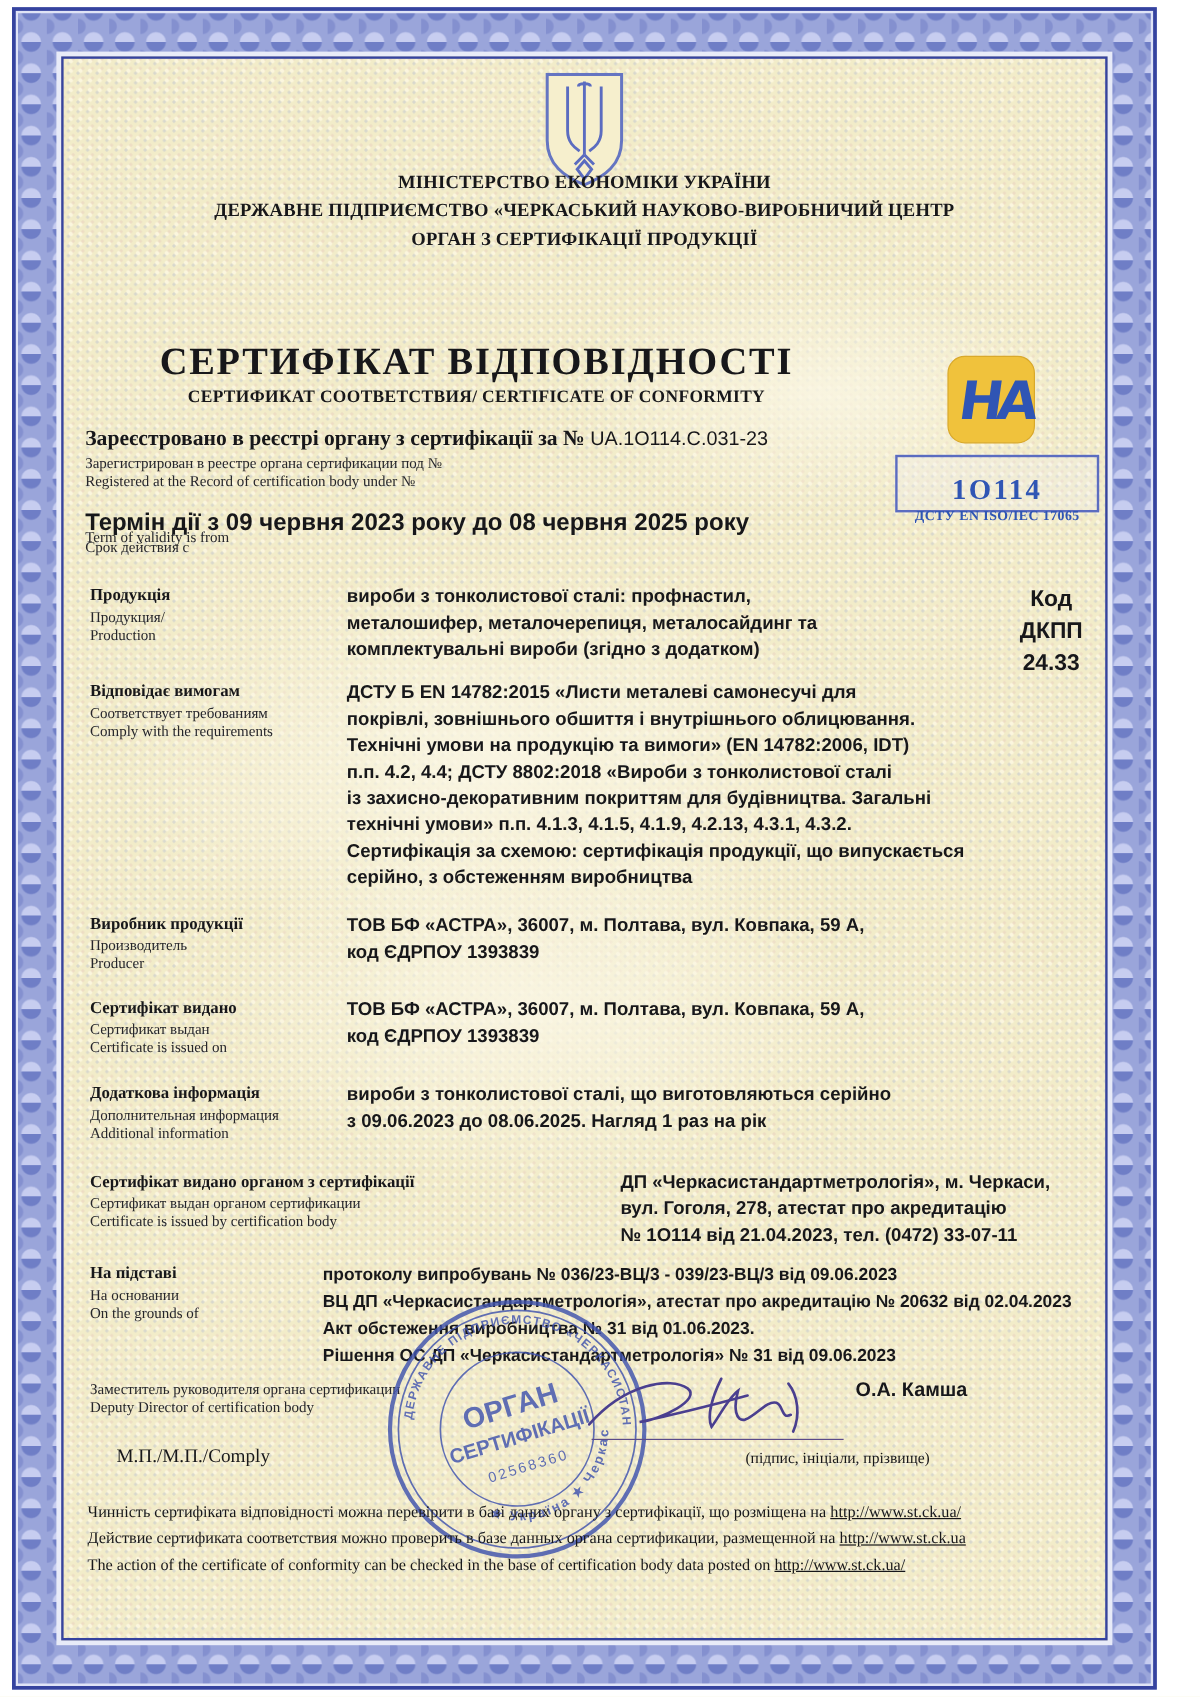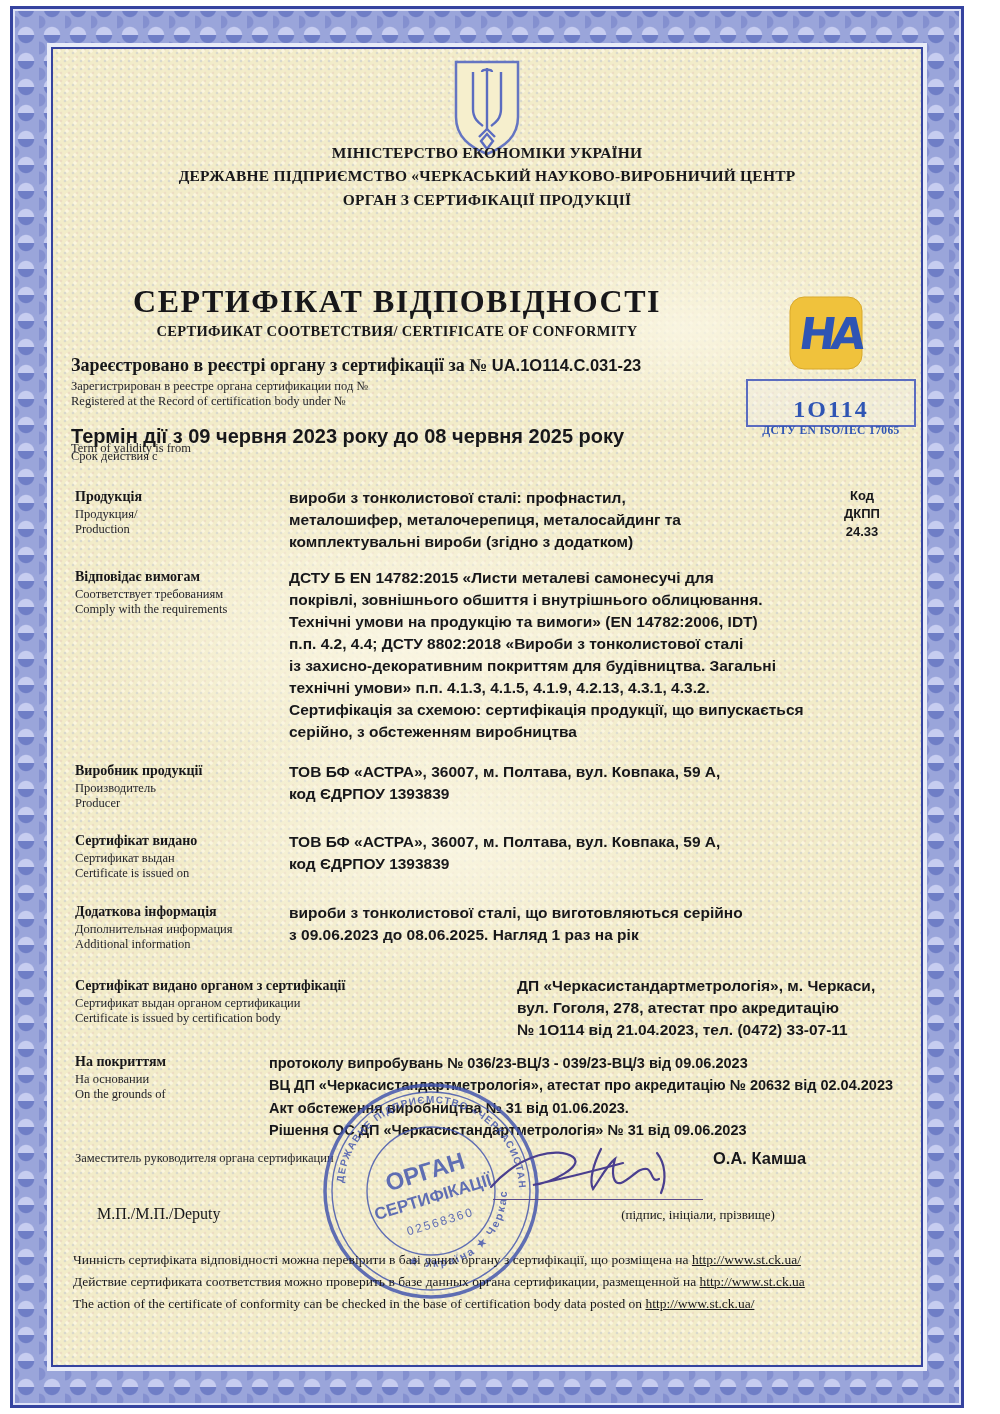--- a/index.html
+++ b/index.html
@@ -34,30 +34,30 @@
   .ctr{left:0;width:100%;text-align:center;}
   .serB{font-family:"Liberation Serif",serif;font-weight:bold;}
   .sans{font-family:"Liberation Sans",sans-serif;}
   .pre{white-space:pre-line;}
 
   .ministry{font-size:15.5px;font-weight:bold;line-height:1.5;letter-spacing:0.2px;}
   .title-main{font-size:32px;font-weight:bold;letter-spacing:1.5px;}
   .title-sub{font-size:14.5px;font-weight:bold;letter-spacing:0.3px;}
 
   .reg-line{left:18px;top:306px;font-size:18px;}
-  .reg-num{font-family:"Liberation Sans",sans-serif;font-size:16.5px;font-weight:bold;}
+  .reg-num{font-family:"Liberation Sans",sans-serif;font-size:16.5px;font-weight:normal;}
   .sub{font-size:12.5px;line-height:1.18;color:#26262b;}
 
   .term{left:18px;top:376px;font-size:20px;font-weight:bold;}
 
   .lbl{position:absolute;left:22px;width:215px;}
   .lbl .ua{font-size:14px;font-weight:bold;line-height:1.1;margin-bottom:3px;}
   .val{position:absolute;left:236px;font-family:"Liberation Sans",sans-serif;font-weight:bold;font-size:15.5px;line-height:1.42;}
 
-  .code-box{position:absolute;right:14px;width:90px;text-align:center;font-family:"Liberation Sans",sans-serif;font-weight:bold;font-size:13px;line-height:1.4;}
+  .code-box{position:absolute;right:0;width:90px;text-align:center;font-family:"Liberation Sans",sans-serif;font-weight:bold;font-size:19px;line-height:1.4;}
 
   .logo{position:absolute;left:735px;top:246px;width:76px;height:76px;}
   .std-box{position:absolute;left:693px;top:330px;width:166px;height:44px;border:2px solid #5b6cc0;color:#2f55b4;text-align:center;background:rgba(240,240,252,0.25);}
   .std-box .n1{font-size:24px;font-weight:bold;letter-spacing:2px;line-height:1.15;margin-top:15px;}
   .std-box .n2{font-size:11.5px;font-weight:bold;letter-spacing:0.4px;}
 
   .stamp-svg{position:absolute;left:262px;top:1026px;width:232px;height:232px;opacity:0.82;}
   .sig-svg{position:absolute;left:428px;top:1090px;width:230px;height:62px;}
   .sig-line{position:absolute;left:440px;top:1150px;width:210px;border-bottom:1.8px solid #5b4a8a;}
   .sig-name{position:absolute;left:660px;top:1100px;font-family:"Liberation Sans",sans-serif;font-weight:bold;font-size:16.5px;}
@@ -186,34 +186,35 @@
         <div class="sub">Сертификат выдан органом сертификации</div>
         <div class="sub">Certificate is issued by certification body</div>
       </div>
       <div class="val pre" style="top:926px;left:464px;width:420px;">ДП «Черкасистандартметрологія», м. Черкаси,
 вул. Гоголя, 278, атестат про акредитацію
 № 1О114 від 21.04.2023, тел. (0472) 33-07-11</div>
     </div>
 
     <div>
       <div class="lbl" style="top:1005px;">
-        <div class="ua">На покриттям</div>
+        <div class="ua">На підставі</div>
         <div class="sub">На основании</div>
         <div class="sub">On the grounds of</div>
       </div>
       <div class="val pre" style="top:1003px;left:216px;width:695px;font-size:14.5px;line-height:1.55;">протоколу випробувань № 036/23-ВЦ/3 - 039/23-ВЦ/3 від 09.06.2023
 ВЦ ДП «Черкасистандартметрологія», атестат про акредитацію № 20632 від 02.04.2023
 Акт обстеження виробництва № 31 від 01.06.2023.
 Рішення ОС ДП «Черкасистандартметрологія» № 31 від 09.06.2023</div>
     </div>
 
     <div class="lbl" style="top:1102px;width:420px;">
       <div class="sub" style="white-space:nowrap;">Заместитель руководителя органа сертификации</div>
-    </div>
-    <div class="mp">М.П./М.П./Deputy</div>
+      <div class="sub">Deputy Director of certification body</div>
+    </div>
+    <div class="mp">М.П./М.П./Comply</div>
 
     <svg class="stamp-svg" viewBox="0 0 232 232">
       <defs>
         <path id="arcTop" d="M 116,116 m -88,0 a 88,88 0 1 1 176,0"></path>
         <path id="arcBot" d="M 116,116 m -76,0 a 76,76 0 1 0 152,0"></path>
       </defs>
       <g stroke="#4053ae" fill="none">
         <circle cx="116" cy="116" r="106" stroke-width="3.5"></circle>
         <circle cx="116" cy="116" r="99" stroke-width="1.4"></circle>
         <circle cx="116" cy="116" r="64" stroke-width="1.4"></circle>

